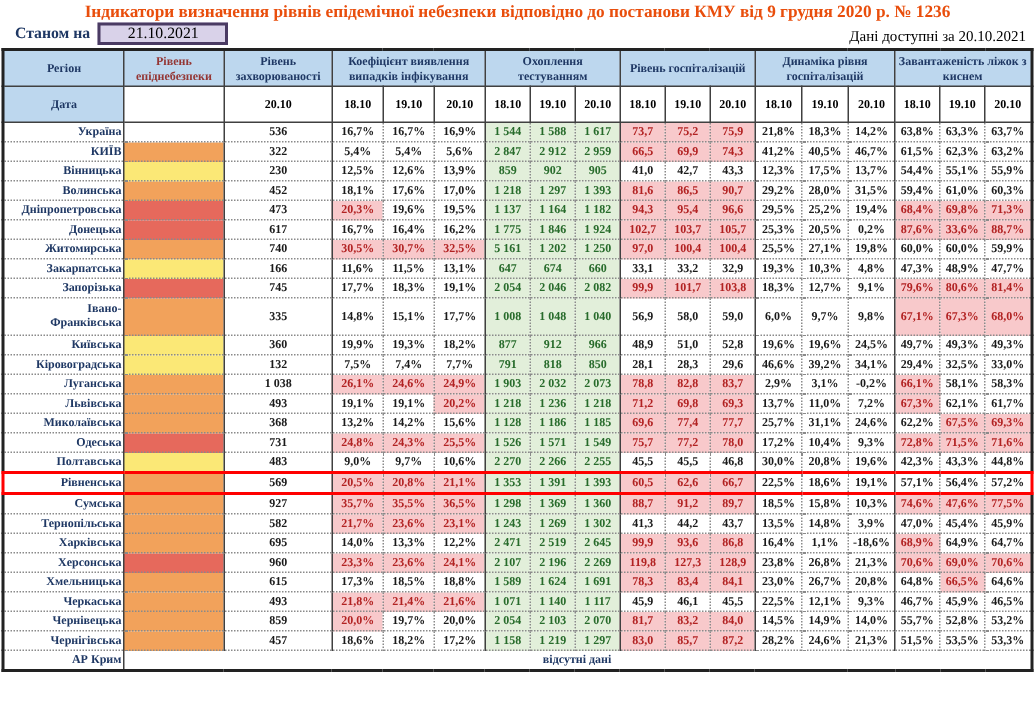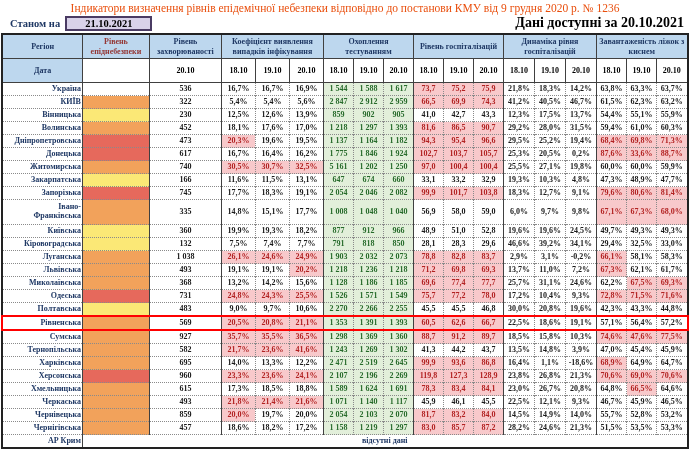--- a/index.html
+++ b/index.html
@@ -1,27 +1,27 @@
 <!DOCTYPE html>
 <html style="--c-title: #E94E0C; --c-header_bg: #BDD7EE; --c-header_text: #1F3864; --c-asof_bg: #D9D2E9; --c-orange: #F2A25B; --c-yellow: #FBE876; --c-red: #E6695C; --c-green: #6FAC46; --c-pink_bg: #F8C9CB; --c-pink_text: #B22222; --c-green_bg: #E2EFDA; --c-green_text: #276B2B; --c-highlight: #FF0000;"><head>
 <meta charset="utf-8">
 <style>
   html,body{margin:0;padding:0}
   body{width:690px;height:468px;background:#fff;overflow:hidden;
        font-family:"Liberation Serif","DejaVu Serif",serif}
-  .title{font-weight:normal;font-size:11.5px;text-align:center;
+  .title{font-weight:bold;font-size:11.5px;text-align:center;
          color:var(--c-title,#E94E0C);padding-top:2px;white-space:nowrap}
   .meta{display:flex;justify-content:space-between;align-items:flex-end;
         padding:0 4px;margin:1px 0 2px 0}
   .asof{display:flex;align-items:center;gap:5px;margin-left:6px}
   .asof-label{font-weight:bold;font-size:10.5px;color:#1F3864;align-self:center}
   .asof-value{background:var(--c-asof_bg,#D9D2E9);border:2px solid #4a3b63;
-              font-weight:bold;font-size:10.5px;padding:0 18px;display:flex;
+              font-weight:normal;font-size:10.5px;padding:0 18px;display:flex;
               align-items:center;color:#000}
-  .avail{font-weight:bold;font-size:14px;color:#000;padding-right:2px}
+  .avail{font-weight:normal;font-size:10px;color:#000;padding-right:2px}
   table{border-collapse:collapse;table-layout:fixed;width:686px;margin:0 auto;
         border:2px solid #222}
   th{background:var(--c-header_bg,#BDD7EE);color:var(--c-header_text,#1F3864);
      border:1px solid #404040;font-size:8px;font-weight:bold;padding:0 1px;
      line-height:1.15;height:23px}
   th.white{background:#fff}
   th.red-text{color:#943634}
   th.tgt{color:#1F3864;height:19px}
   th.date{color:#000;height:11px}
   td{font-size:8px;font-weight:bold;text-align:center;padding:0 1px;height:12px;
@@ -494,21 +494,21 @@
         <td class="pink br-d">74,6%</td>
         <td class="pink br-d">47,6%</td>
         <td class="pink br-s">77,5%</td>
       </tr>
       <tr>
         <td class="region br-s">Тернопільська</td>
         <td class="lvl-orange br-s"></td>
         <td class="br-s">582</td>
         <td class="pink br-d">21,7%</td>
         <td class="pink br-d">23,6%</td>
-        <td class="pink br-s">41,6%</td>
+        <td class="pink br-s">23,1%</td>
         <td class="green br-d">1 243</td>
         <td class="green br-d">1 269</td>
         <td class="green br-s">1 302</td>
         <td class="br-d">41,3</td>
         <td class="br-d">44,2</td>
         <td class="br-s">43,7</td>
         <td class="br-d">13,5%</td>
         <td class="br-d">14,8%</td>
         <td class="br-s">3,9%</td>
         <td class="br-d">47,0%</td>

